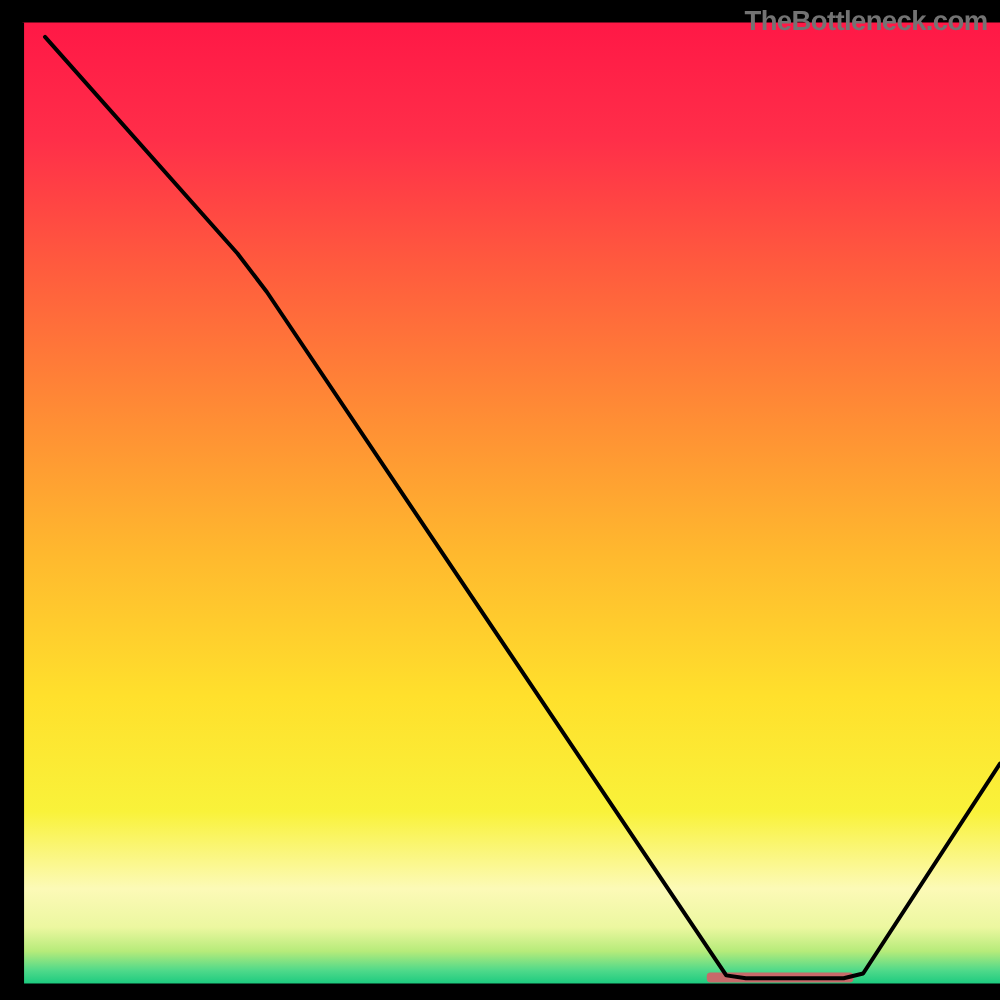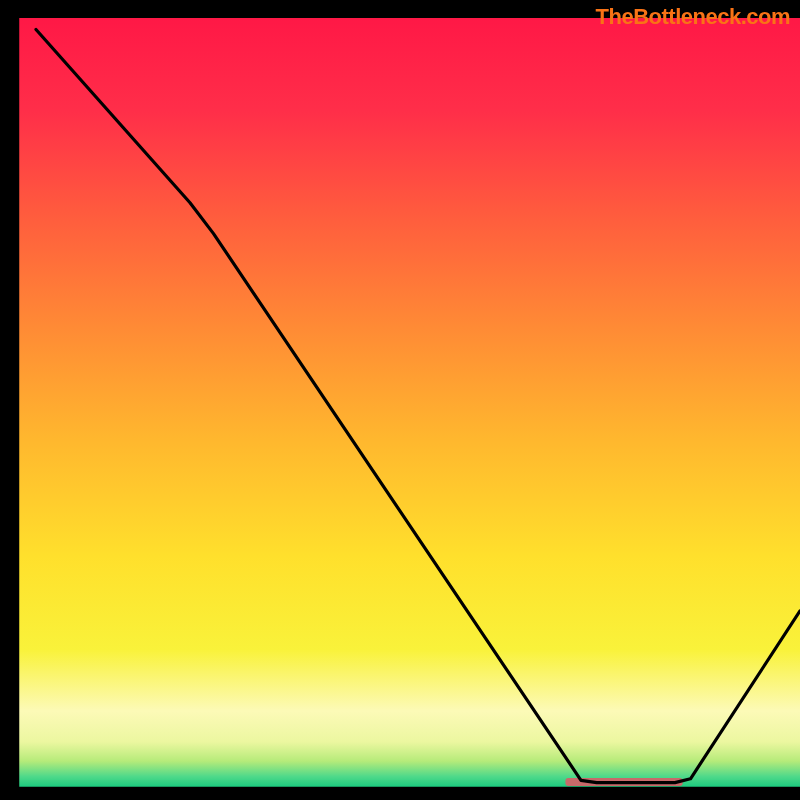--- a/index.html
+++ b/index.html
@@ -15,21 +15,21 @@
     position: absolute;
     top: 0;
     left: 0;
     width: 800px;
     height: 800px;
   }
   .watermark {
     position: absolute;
     top: 4px;
     right: 10px;
-    color: #f97316;
+    color: #737373;
     font-size: 22px;
     font-weight: bold;
     letter-spacing: -0.5px;
     z-index: 100;
   }
   svg {
     display: block;
   }
 </style>
 </head>

